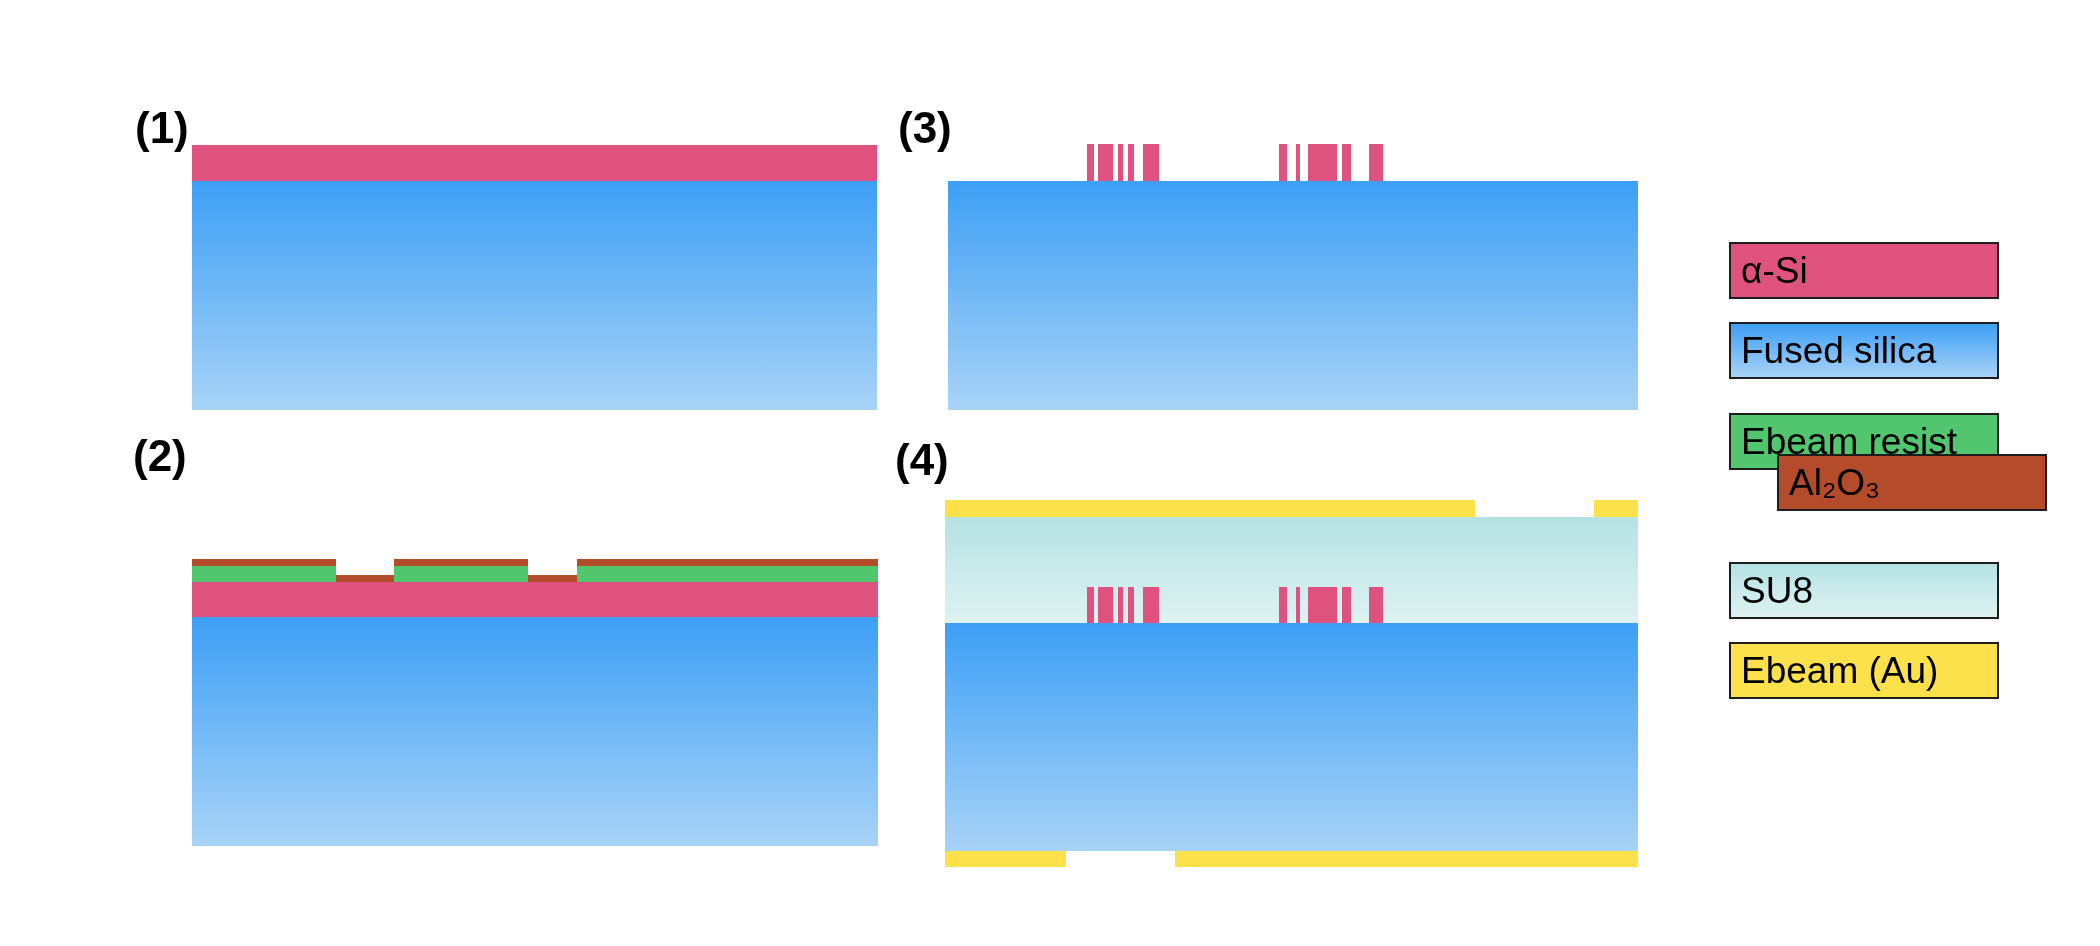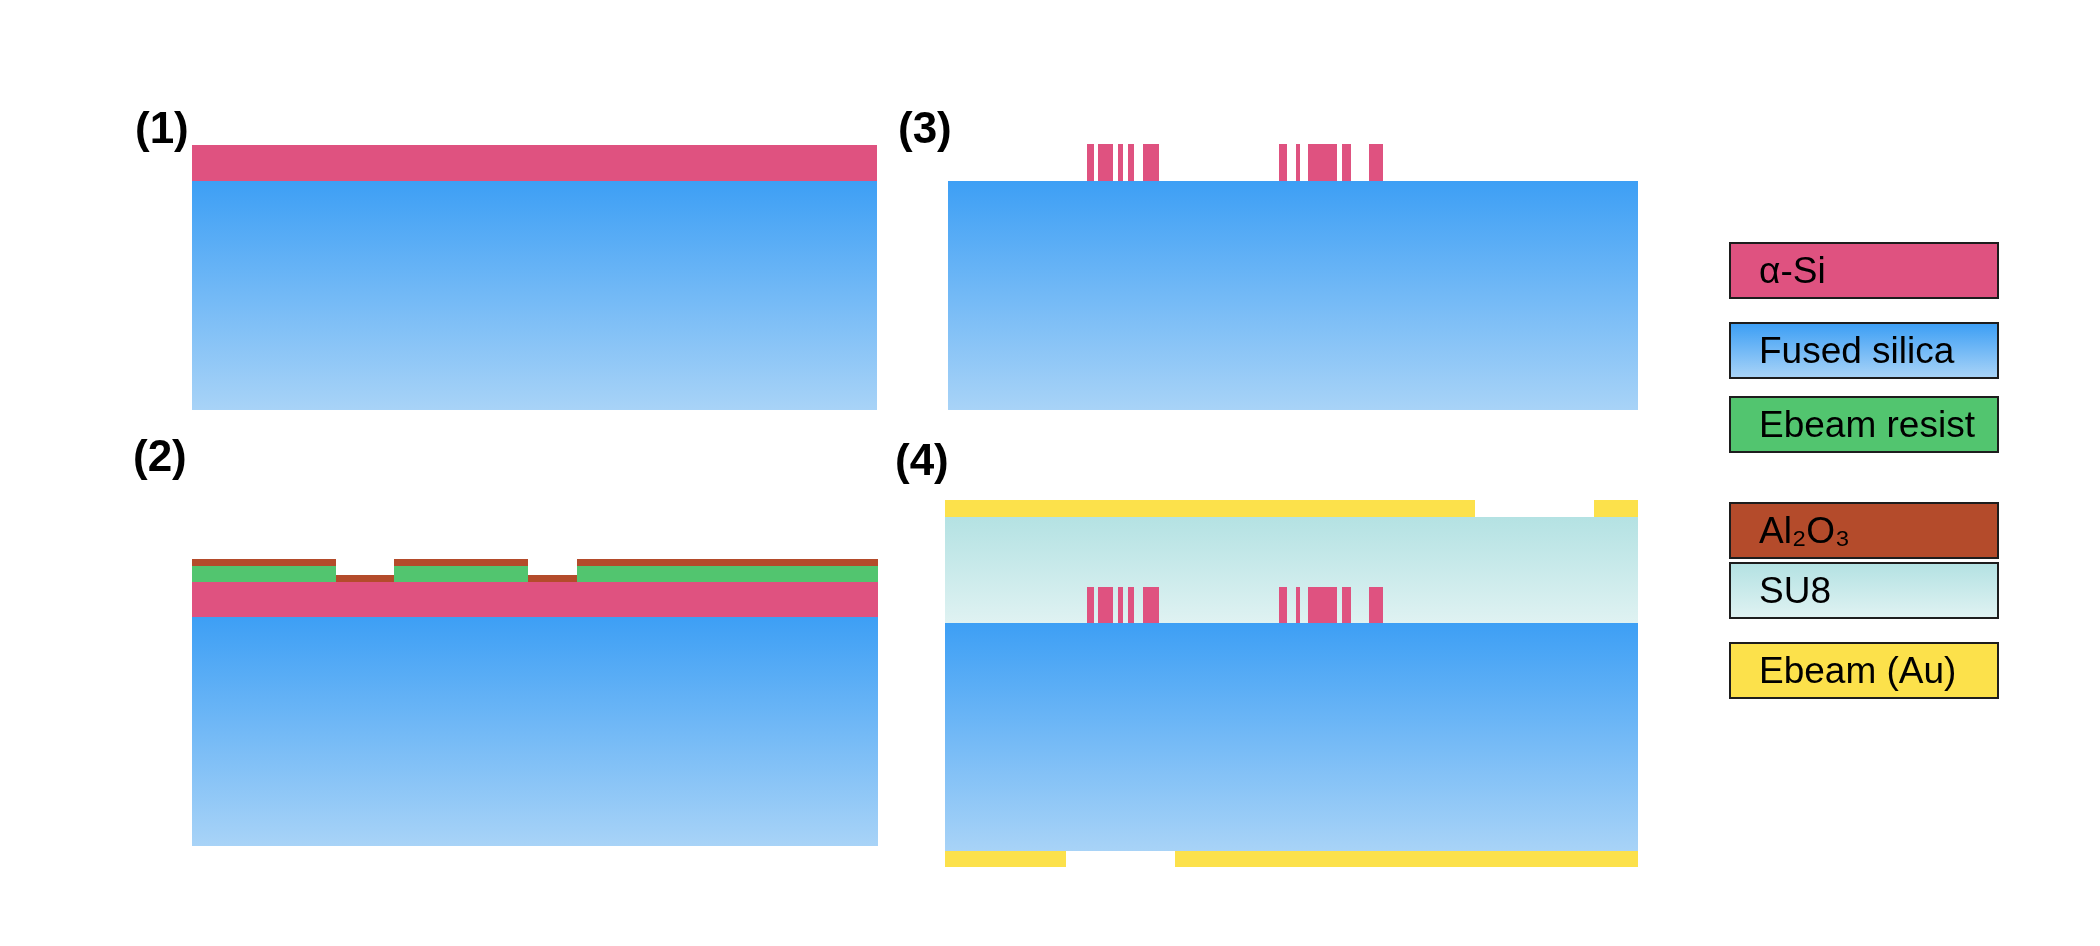--- a/index.html
+++ b/index.html
@@ -43,21 +43,21 @@
     width: 270px;
     height: 57px;
     border: 2px solid #1d1d1d;
     box-sizing: border-box;
     display: flex;
     align-items: center;
   }
   .legend-label {
     font-size: 37px;
     color: #000000;
-    padding-left: 28px;
+    padding-left: 10px;
     white-space: nowrap;
   }
 </style>
 </head>
 <body>
 
 <div id="figure">
 
   <div class="panel-label" style="left:135px; top:104px;">(1)</div>
   <div class="panel-label" style="left:133px; top:432px;">(2)</div>
@@ -111,24 +111,24 @@
   <div class="abs m-gold" style="left:945px;  top:851px; width:121px; height:16px;"></div>
   <div class="abs m-gold" style="left:1175px; top:851px; width:463px; height:16px;"></div>
 
   <div>
     <div class="legend-item m-asi" style="top:242px;">
       <span class="legend-label">α-Si</span>
     </div>
     <div class="legend-item m-fused_silica" style="top:322px;text-align:center;">
       <span class="legend-label">Fused silica</span>
     </div>
-    <div class="legend-item m-ebeam_resist" style="top:396px;">
+    <div class="legend-item m-ebeam_resist" style="top:413px;">
       <span class="legend-label">Ebeam resist</span>
     </div>
-    <div class="legend-item m-al2o3" style="top:502px;">
+    <div class="legend-item m-al2o3" style="top:454px;margin-left:48px;">
       <span class="legend-label">Al₂O₃</span>
     </div>
     <div class="legend-item m-su8" style="top:562px;">
       <span class="legend-label">SU8</span>
     </div>
     <div class="legend-item m-gold" style="top:642px;">
       <span class="legend-label">Ebeam (Au)</span>
     </div>
   </div>
 

